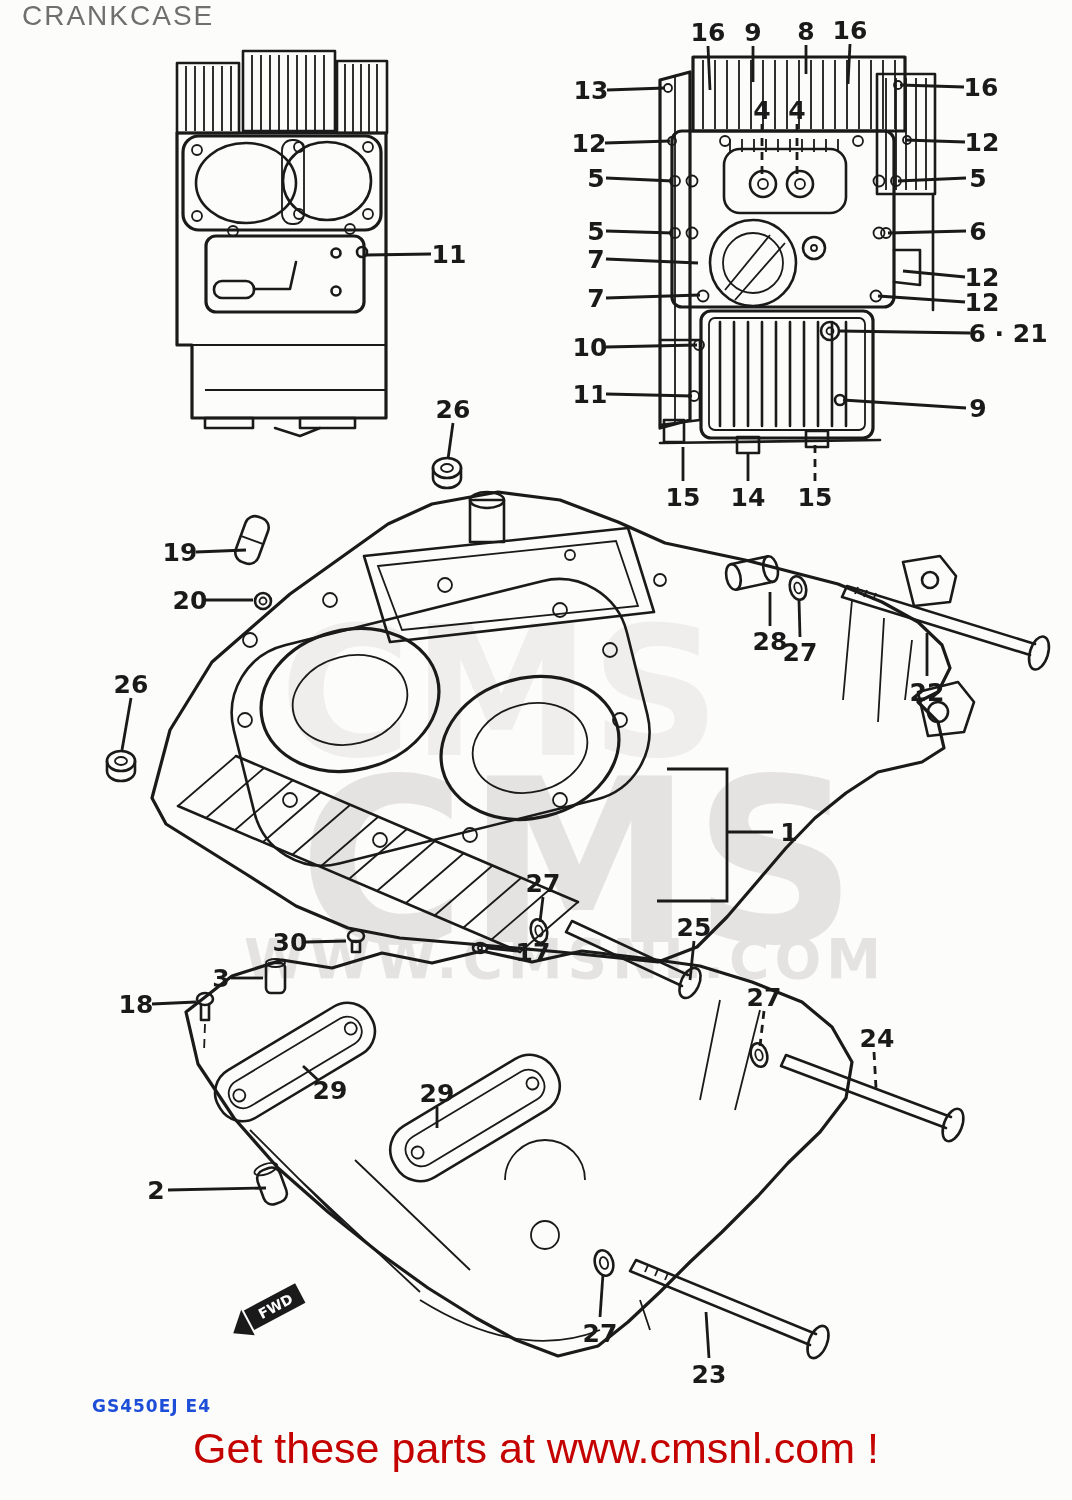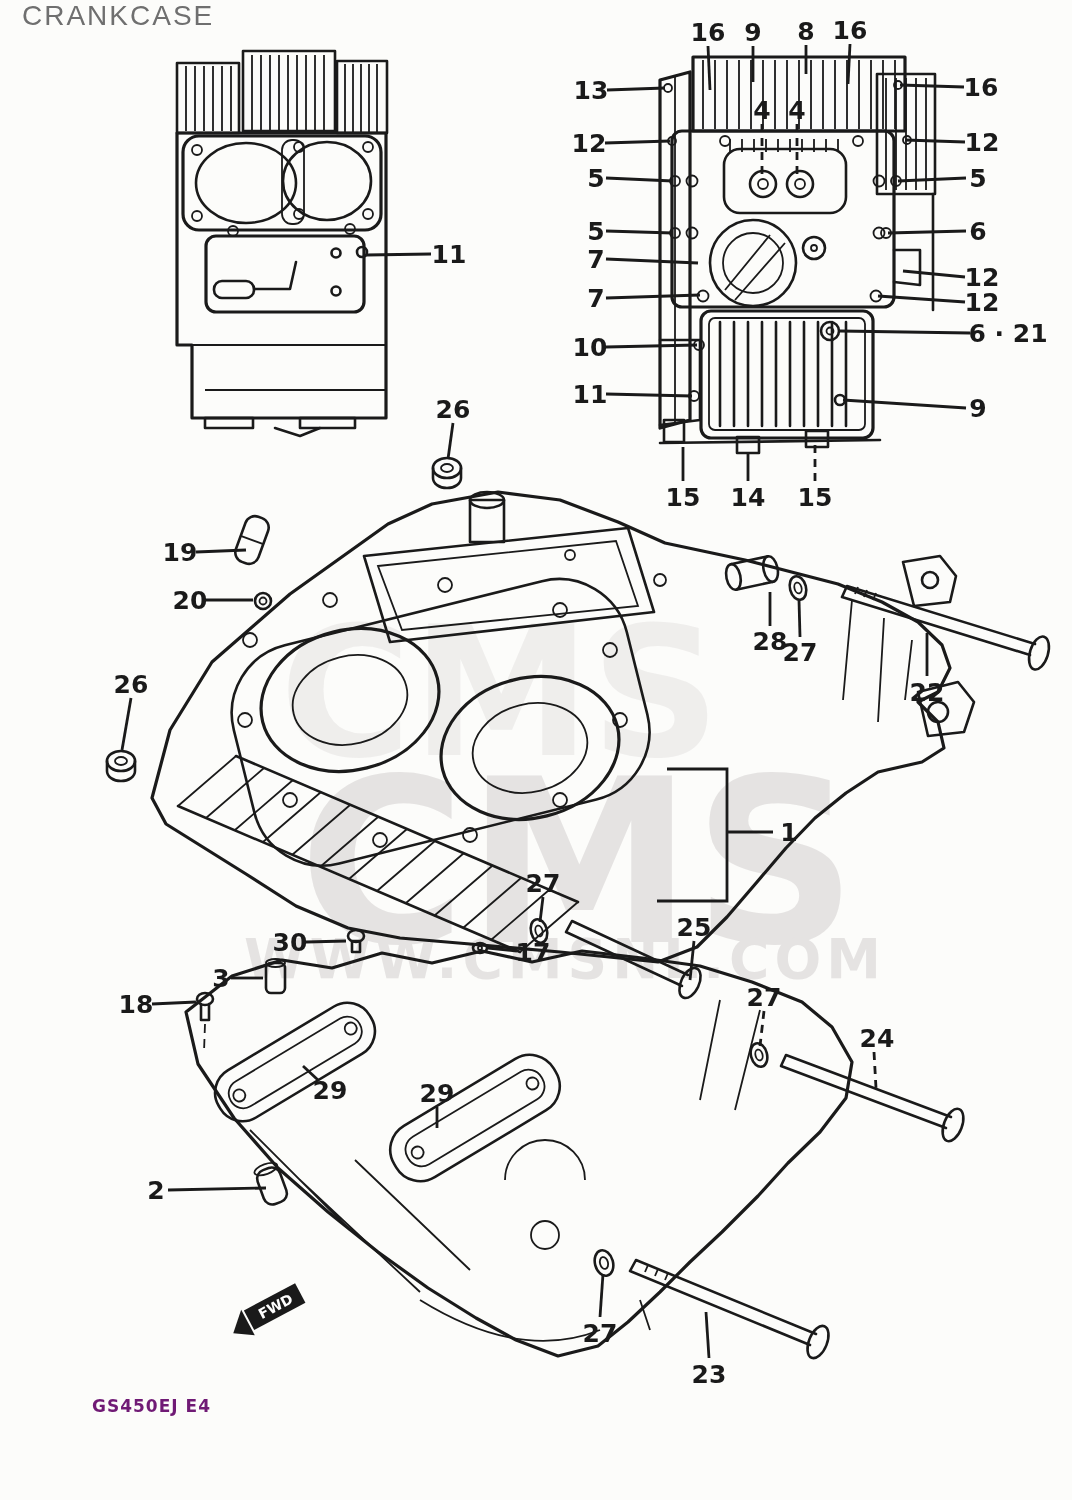--- a/index.html
+++ b/index.html
@@ -14,21 +14,21 @@
   }
   .stage{position:absolute;left:0;top:0;width:1072px;height:1500px;}
   .page-title{
     position:absolute;left:22px;top:0;
     font:400 28px "Liberation Sans",sans-serif;
     color:var(--title-gray);letter-spacing:2px;
   }
   .model-code{
     position:absolute;left:92px;top:1396px;
     font:700 17px "DejaVu Sans",sans-serif;
-    color:#701a75;letter-spacing:1px;
+    color:#1d4ed8;letter-spacing:1px;
   }
   .footer-text{
     position:absolute;left:0;top:1424px;width:1072px;
     text-align:center;
     font:400 43px "Liberation Sans",sans-serif;
     color:var(--footer-red);
   }
   svg{color:var(--ink);}
   .wm{fill:var(--watermark-gray);font-family:"DejaVu Sans",sans-serif;font-weight:700;}
   .ln{fill:none;stroke:currentColor;stroke-width:2.6;stroke-linejoin:round;stroke-linecap:round;}
@@ -343,13 +343,14 @@
         <text x="156" y="1190" class="callout">2</text>
         <line x1="600" y1="1317" x2="603" y2="1274" class="leader"></line>
         <text x="600" y="1333" class="callout">27</text>
         <line x1="709" y1="1358" x2="706" y2="1312" class="leader"></line>
         <text x="709" y="1374" class="callout">23</text>
       </g>
   </svg>
 
   <div class="page-title">CRANKCASE</div>
   <div class="model-code">GS450EJ E4</div>
+  <div class="footer-text">Get these parts at www.cmsnl.com !</div>
 </div>
 
 </body></html>

